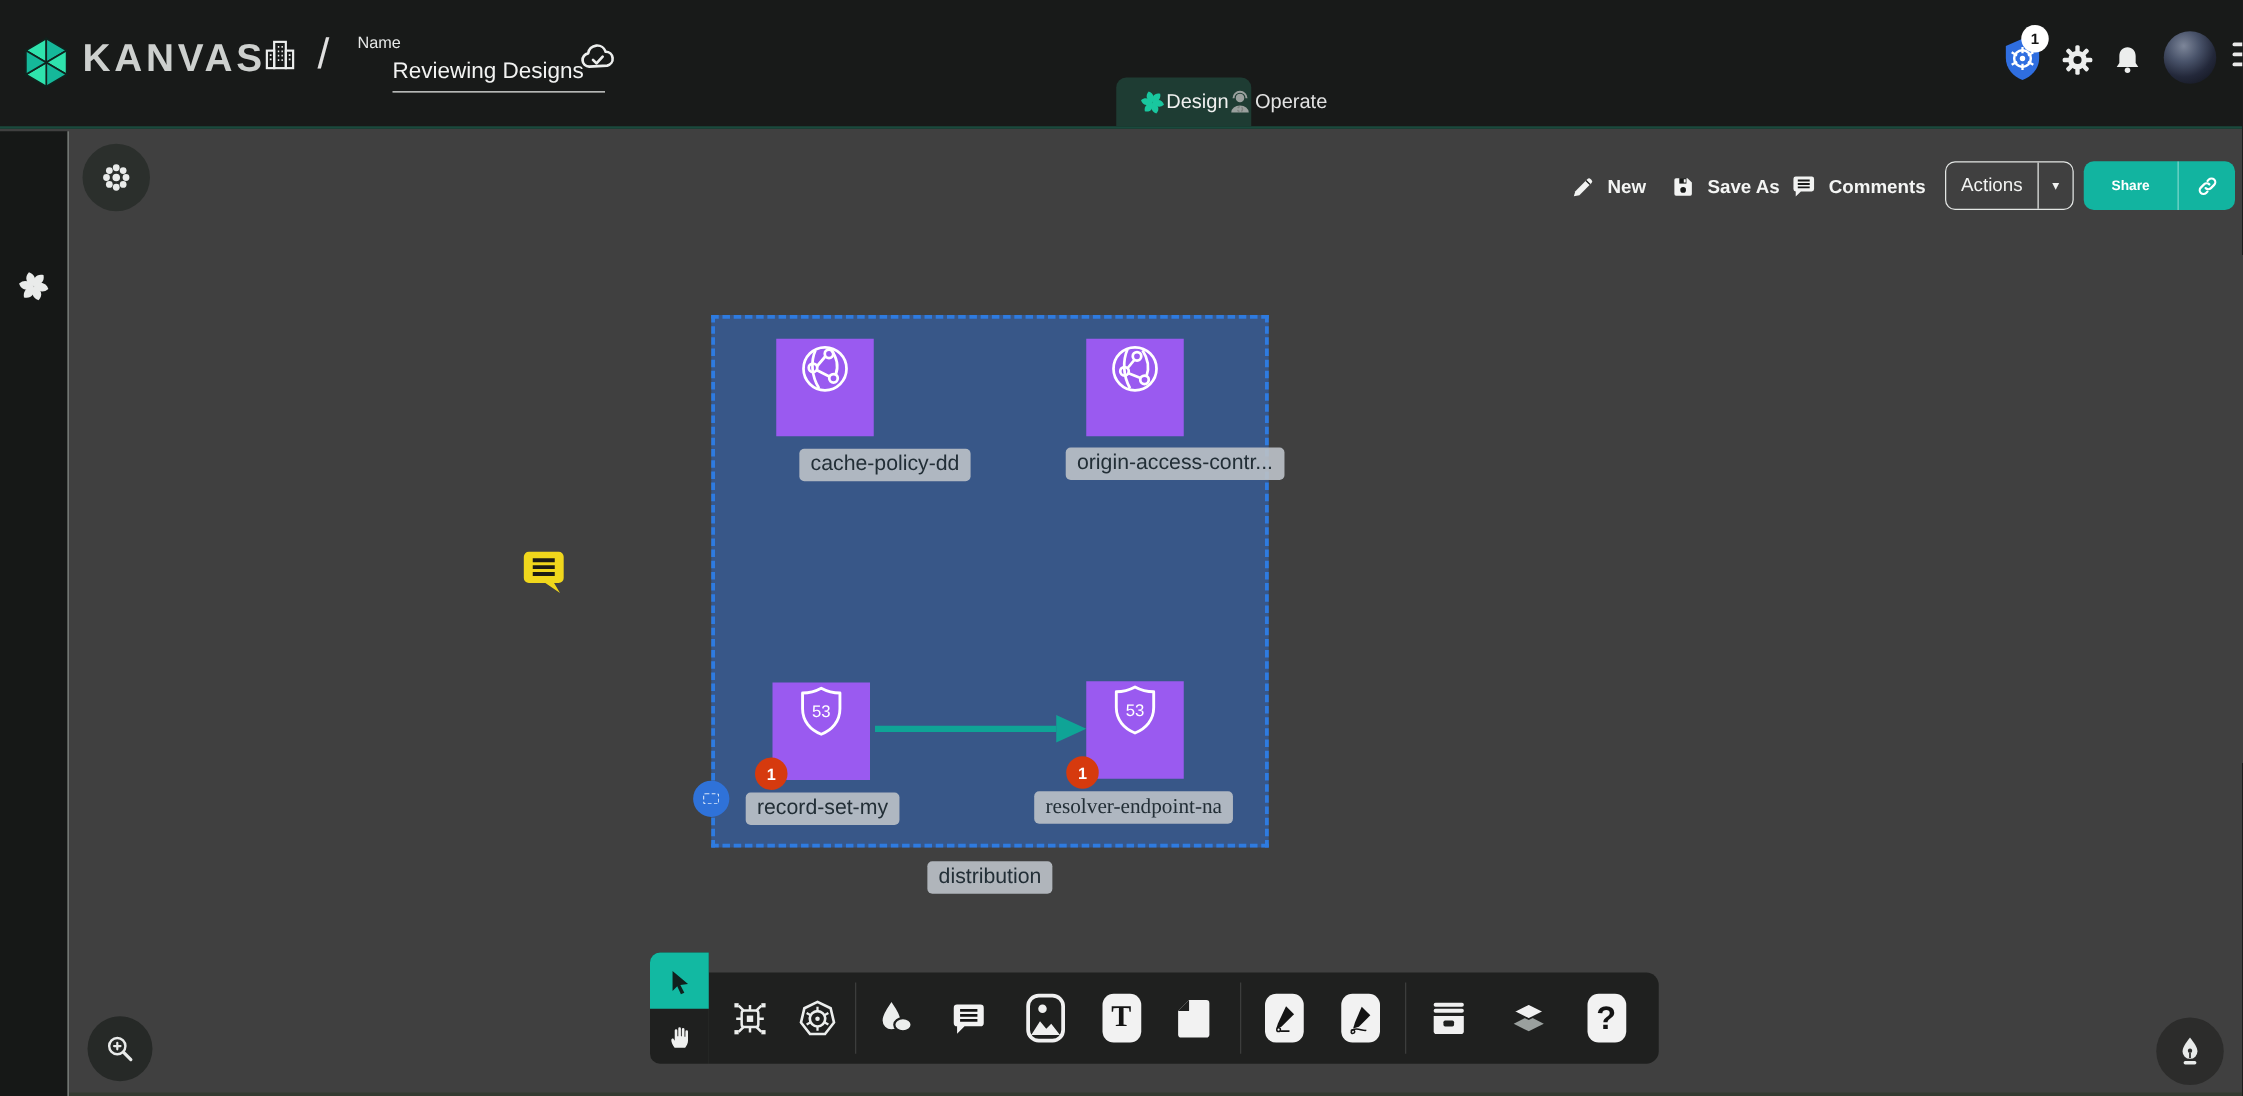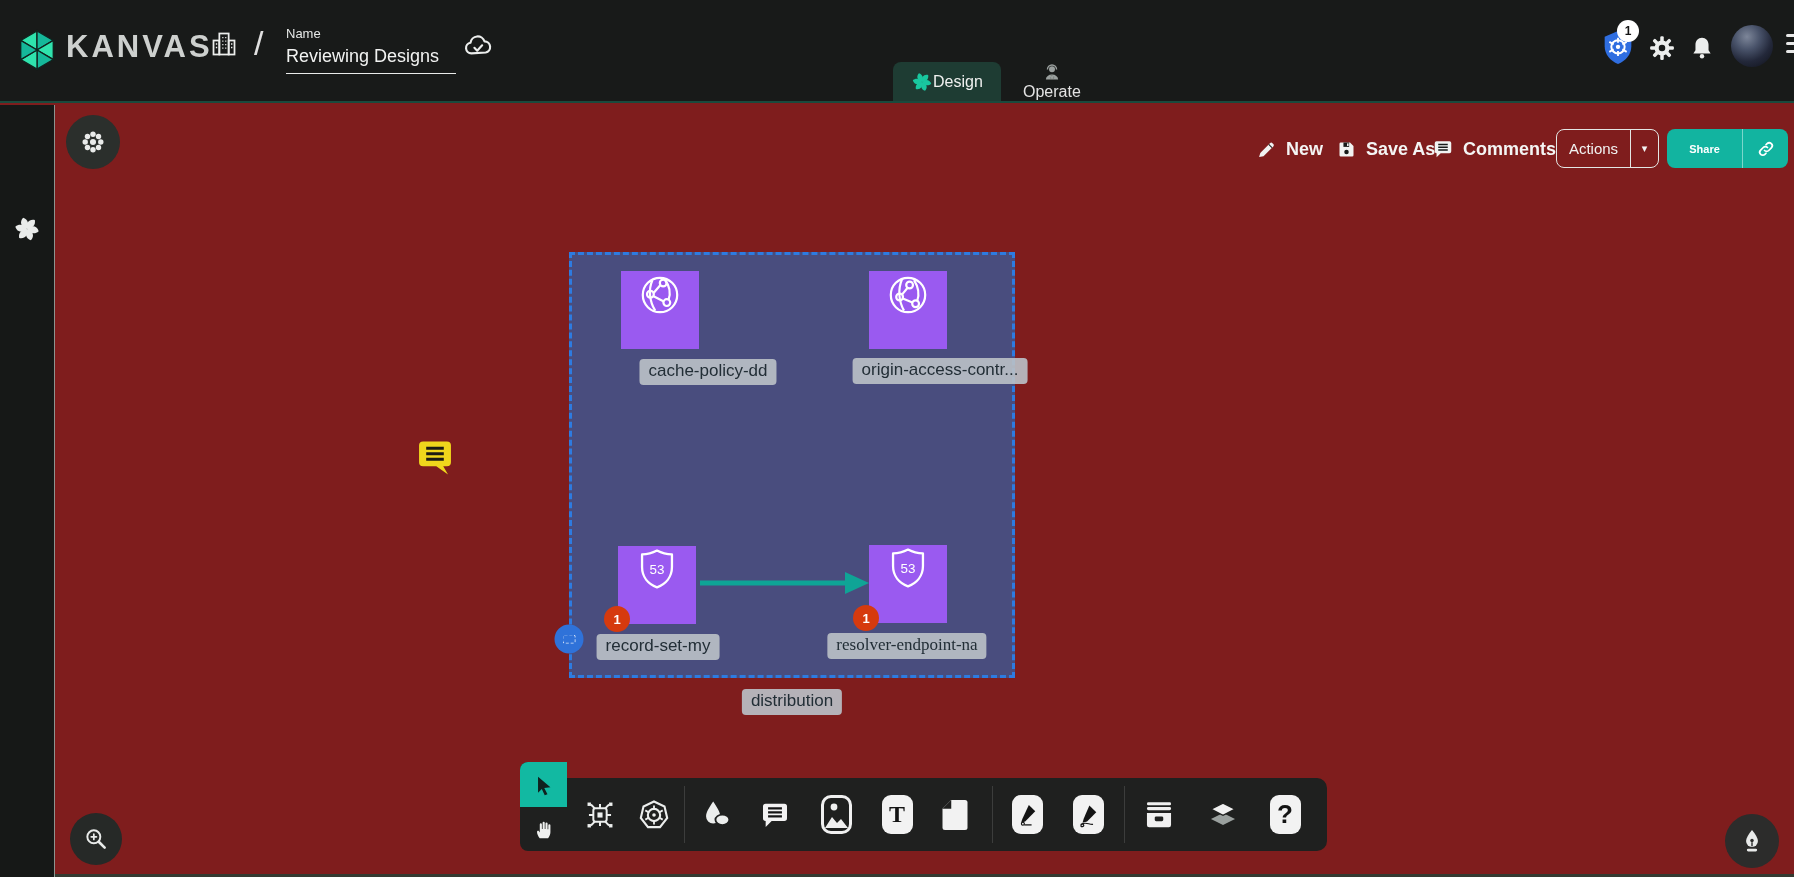--- a/index.html
+++ b/index.html
@@ -1,40 +1,40 @@
 <!DOCTYPE html>
 <html><head>
 <meta charset="utf-8">
 <style>
   * { margin:0; padding:0; box-sizing:border-box; }
   html,body { background:#000; }
   #app {
     position:relative; width:1794px; height:877px; overflow:hidden;
-    background:#7f1d1d; font-family:"Liberation Sans", sans-serif;
+    background:#404040; font-family:"Liberation Sans", sans-serif;
     -webkit-font-smoothing:antialiased;
   }
   
   .header { position:absolute; top:0; left:0; width:1794px; height:103px;
     background:#181a19; border-bottom:2px solid #1a4a3d; z-index:20; }
   .logo-hex { position:absolute; left:14px; top:26px; }
   .logo-text { position:absolute; left:66px; top:29px; font-size:31px; font-weight:bold;
     letter-spacing:3px; color:#cdd0ce; }
   .org-icon { position:absolute; left:210px; top:29px; }
   .crumb-slash { position:absolute; left:254px; top:24px; font-size:34px; font-weight:300; color:#e0e0e0; }
   .name-block { position:absolute; left:286px; top:26px; }
   .name-label { font-size:13px; color:#e6e8e7; margin-bottom:3px; }
   .name-input { background:transparent; border:none; outline:none;
     border-bottom:1.5px solid #e9ebea; color:#f2f3f2; font-size:18px;
-    font-family:"Liberation Sans",sans-serif; width:170px; padding:2px 0 6px 0; }
+    font-family:"Liberation Sans",sans-serif; width:170px; padding:2px 0 6px 0;margin-left:28px; }
   .cloud-icon { position:absolute; left:460px; top:30px; }
   .tab { position:absolute; bottom:0; height:39px; display:flex; align-items:center;
     gap:0; padding:0 18px; color:#f0f1f0; font-size:16px; cursor:pointer; }
   .tab.active { background:#1e3c33; border-radius:8px 8px 0 0; }
   .tab-design { left:893px; }
-  .tab-operate { left:1005px; color:#e3e3e3;flex-direction:column; }
+  .tab-operate { left:962px; color:#e3e3e3; }
   .k8s-shield { position:absolute; left:1598px; top:27px; }
   .k8s-badge { position:absolute; left:1617px; top:20px; width:22px; height:22px;
     background:#fff; border-radius:50%; display:flex; align-items:center; justify-content:center;
     font-size:12px; font-weight:bold; color:#141414; }
   .gear-btn { position:absolute; left:1647px; top:33px; }
   .bell-btn { position:absolute; left:1688px; top:33px; }
   .avatar { position:absolute; left:1731px; top:25px; width:42px; height:42px; border-radius:50%;
     background:radial-gradient(circle at 38% 28%, #7d8699 0%, #49536a 32%, #23283a 62%, #0e1017 100%); }
   .overflow-menu { position:absolute; left:1786px; top:34px; width:14px; }
   .overflow-menu i { display:block; height:3px; background:#e8e8e8; margin-bottom:5px; border-radius:2px; }
@@ -45,21 +45,21 @@
   
   .spinner-circle { position:absolute; left:66px; top:115px; width:54px; height:54px;
     border-radius:50%; background:#2b2f2c; display:flex; align-items:center; justify-content:center; }
   .zoom-btn { position:absolute; left:70px; top:813px; width:52px; height:52px; border-radius:50%;
     background:#262927; display:flex; align-items:center; justify-content:center; cursor:pointer; }
   .pen-btn { position:absolute; left:1725px; top:814px; width:54px; height:54px; border-radius:50%;
     background:#2c2c2b; display:flex; align-items:center; justify-content:center; cursor:pointer; }
   .comment-marker { position:absolute; left:413px; top:434px; cursor:pointer; }
   
   .tb-item { position:absolute; display:flex; align-items:center; gap:9px;
-    color:#f4f5f4; font-size:18px; font-weight:bold; cursor:pointer; height:34px; }
+    color:#f4f5f4; font-size:15px; font-weight:bold; cursor:pointer; height:34px; }
   .btn-actions { position:absolute; left:1556px; top:129px; width:103px; height:39px;
     border:1.5px solid #e3e6e4; border-radius:8px; display:flex; align-items:center;
     color:#f2f3f2; cursor:pointer; }
   .btn-actions .lbl { flex:1; text-align:center; font-size:15px; }
   .btn-actions .div { width:1px; height:100%; background:#e3e6e4; }
   .btn-actions .caret { width:27px; text-align:center; font-size:11px; }
   .btn-share { position:absolute; left:1667px; top:129px; width:121px; height:39px;
     background:#12b4a0; border-radius:8px; display:flex; align-items:center;
     color:#fff; cursor:pointer; overflow:hidden; }
   .btn-share .lbl { flex:1; text-align:center; font-size:11px; font-weight:bold; }

